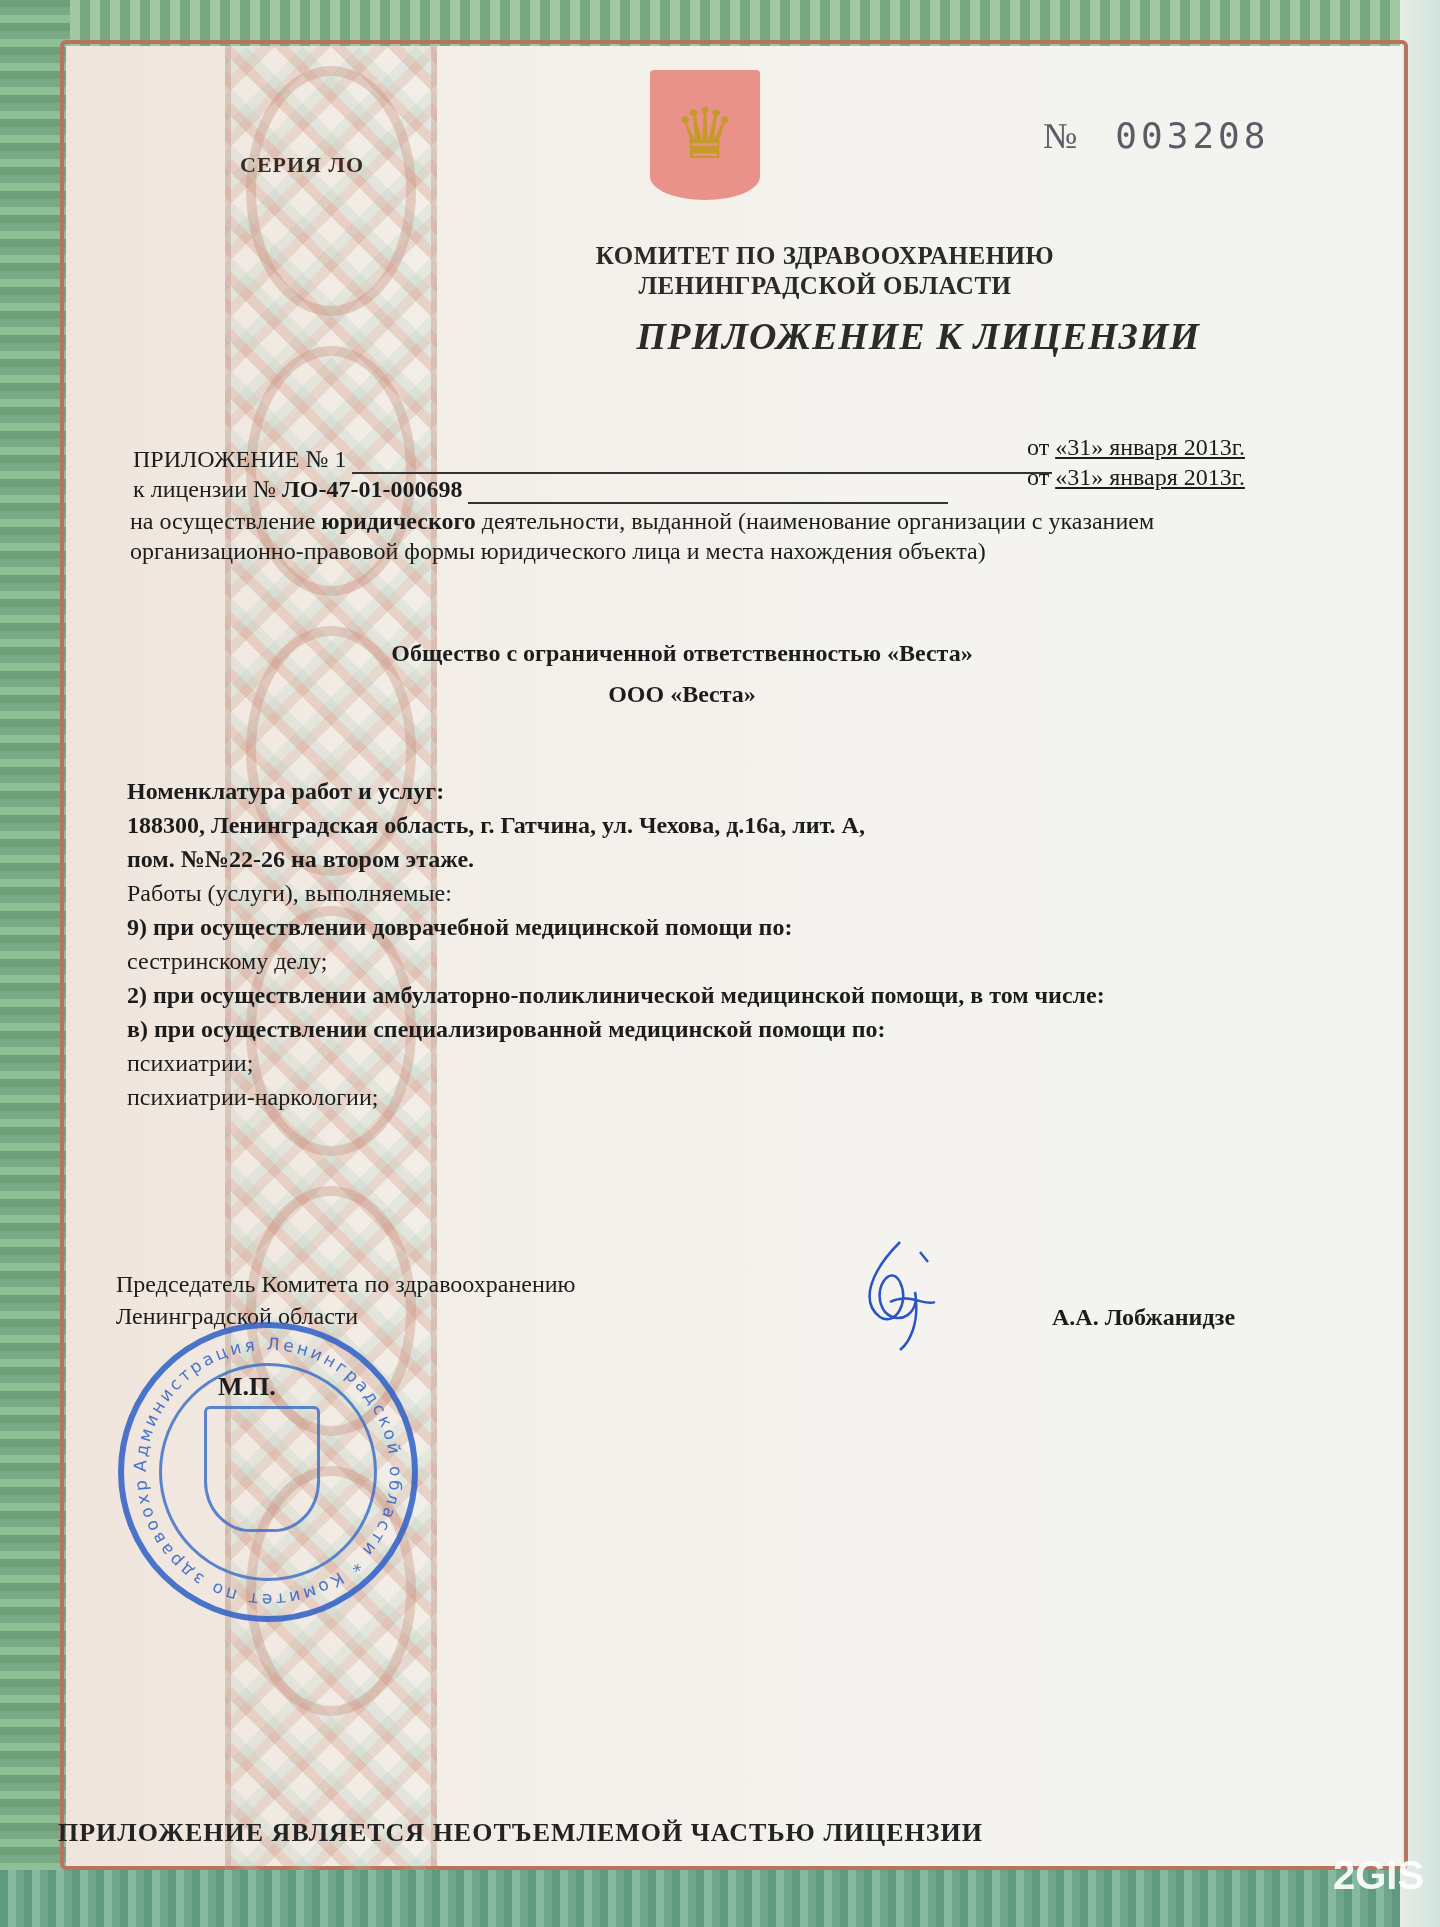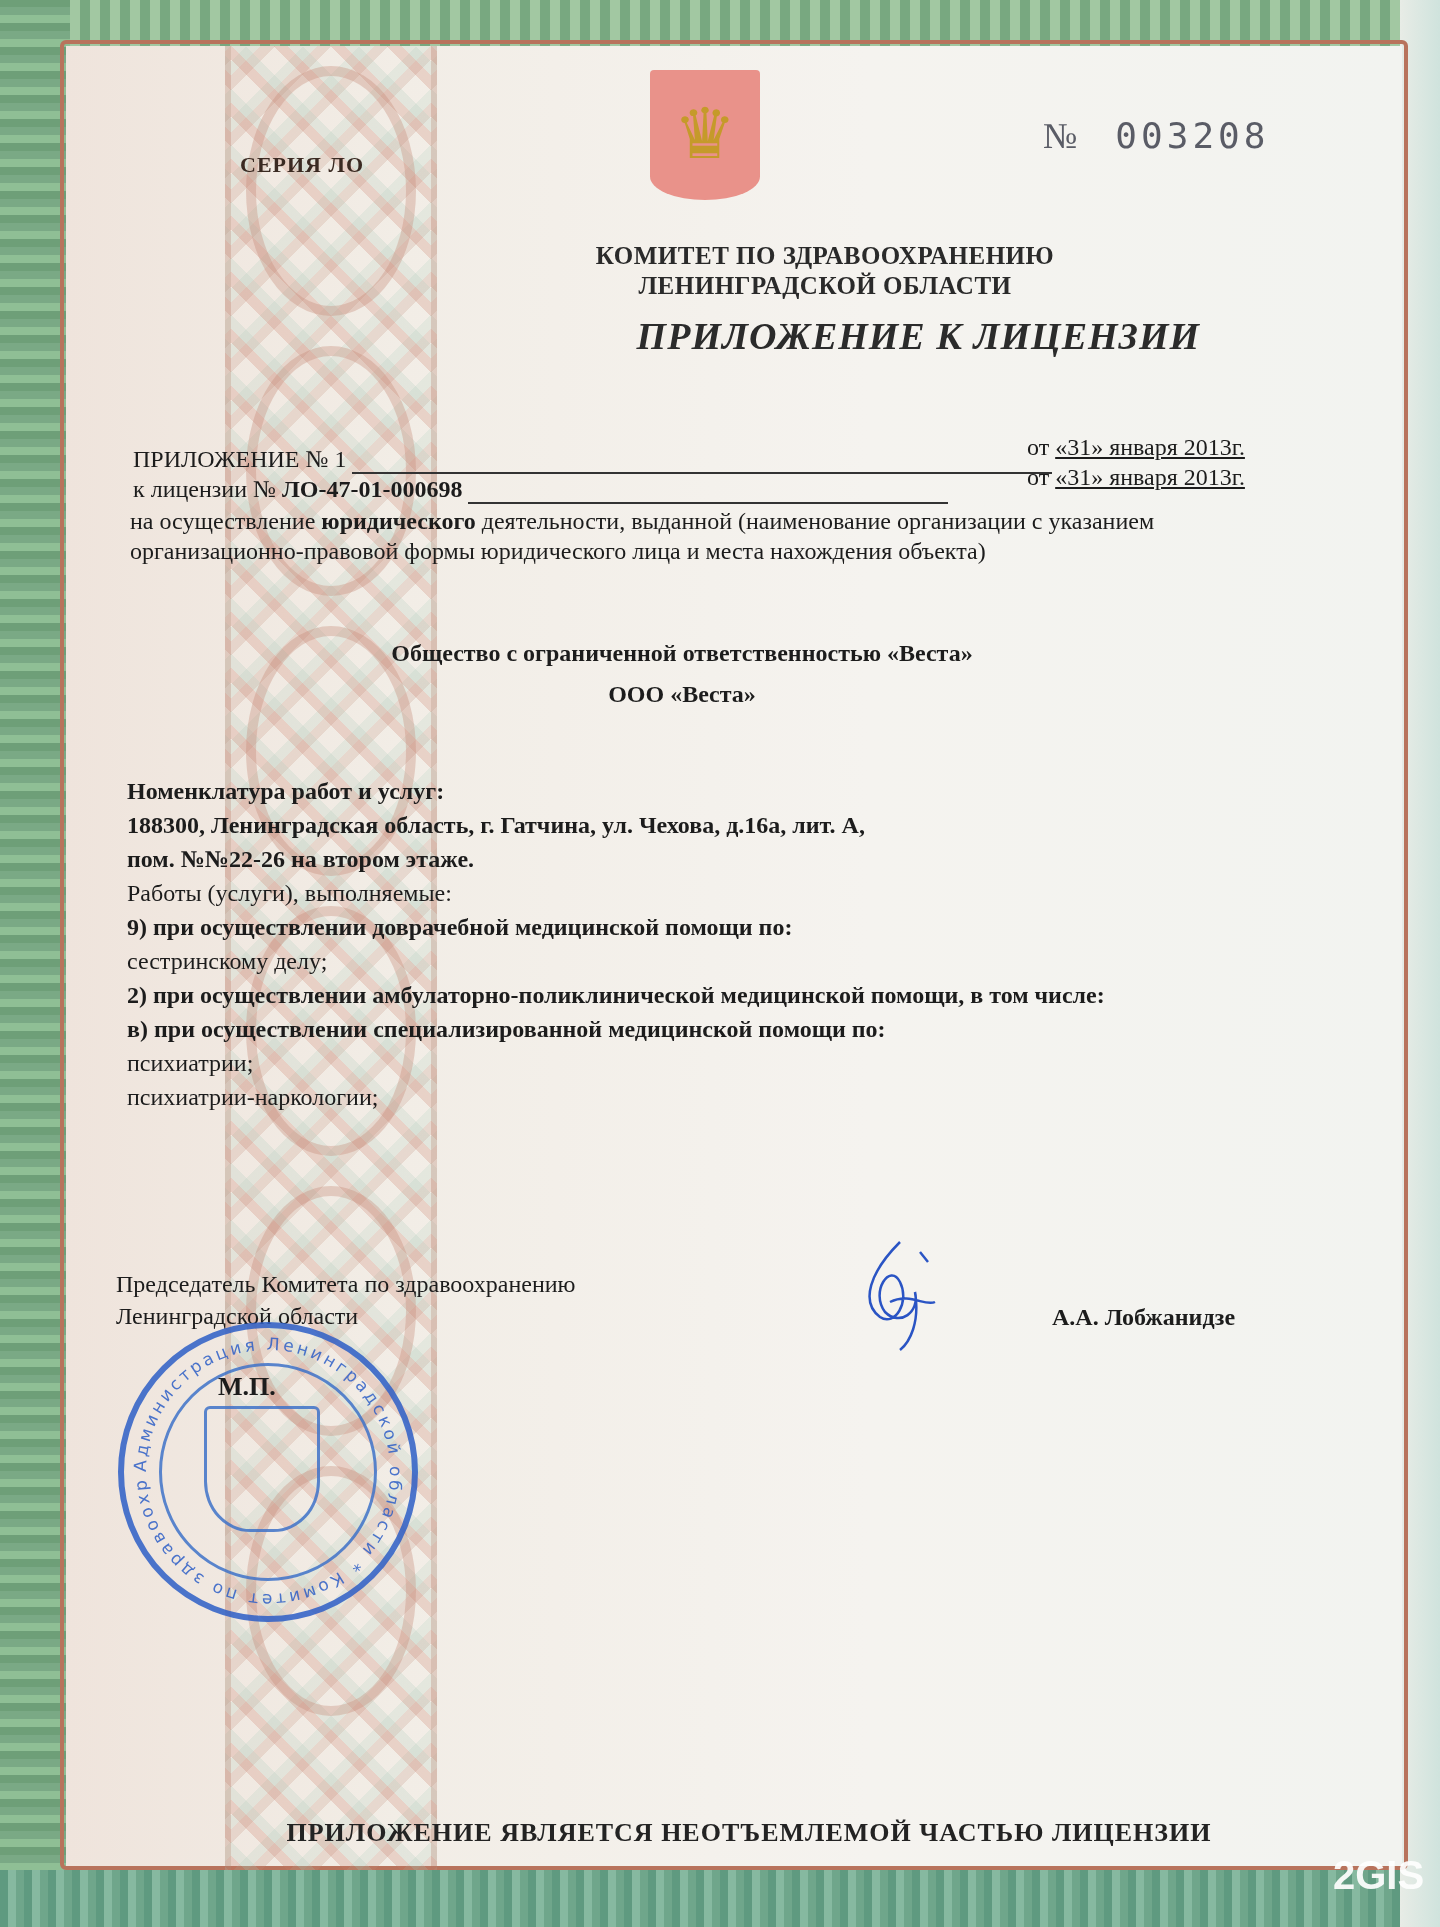--- a/index.html
+++ b/index.html
@@ -56,21 +56,21 @@
   .sig-left{left:116px;top:1268px;font-size:24px;line-height:32px;}
   .signature{left:840px;top:1232px;width:120px;height:120px;}
   .signer{left:1052px;top:1304px;font-size:24px;font-weight:bold;}
   .mp{left:218px;top:1372px;font-size:26px;font-weight:bold;}
   .stamp{left:118px;top:1322px;width:300px;height:300px;border:6px solid #2e5fc7;border-radius:50%;box-sizing:border-box;
     opacity:.85;}
   .stamp-inner{position:absolute;left:35px;top:35px;width:218px;height:218px;border:3px solid #3f73c9;border-radius:50%;box-sizing:border-box;}
   .stamp-shield{position:absolute;left:80px;top:78px;width:110px;height:120px;border:3px solid #3f73c9;border-radius:6px 6px 40% 40%;}
   .stamp-text{position:absolute;left:0;top:0;width:288px;height:288px;}
 
-  .footer{left:0;width:1440px;text-align:center;top:1818px;font-size:26px;font-weight:bold;letter-spacing:1px;padding-left:58px;box-sizing:border-box;color:#232323;}
+  .footer{left:0;width:1440px;top:1818px;font-size:26px;font-weight:bold;letter-spacing:1px;padding-left:58px;box-sizing:border-box;color:#232323;}
   .watermark{left:1333px;top:1853px;font-family:"Liberation Sans","DejaVu Sans",sans-serif;font-size:40px;font-weight:bold;color:#ffffff;opacity:.92;}
 </style>
 </head>
 <body>
 
 <div class="frame-outer"></div>
 <div class="frame-top"></div>
 <div class="frame-left"></div>
 <div class="frame-bottom"></div>
 <div class="frame-right"></div>

